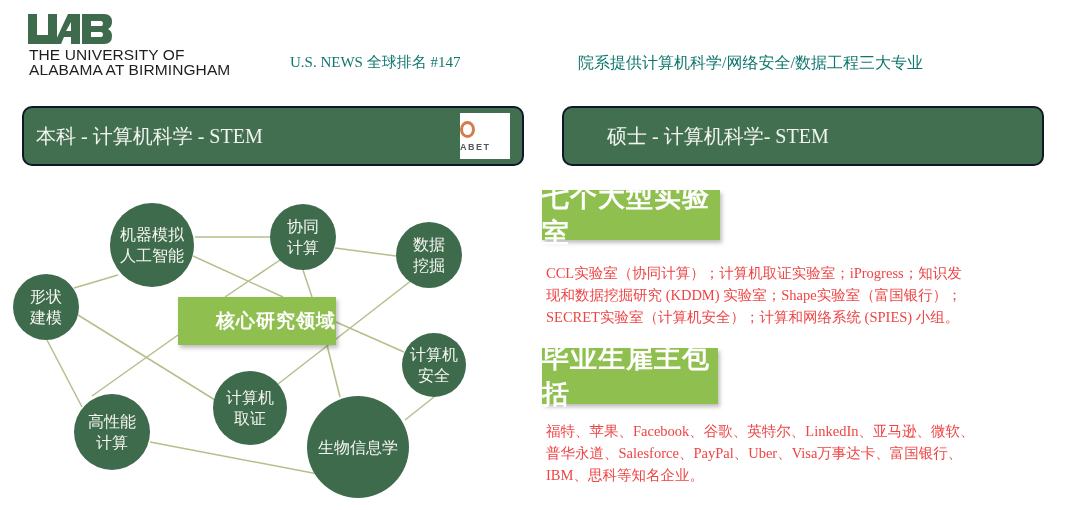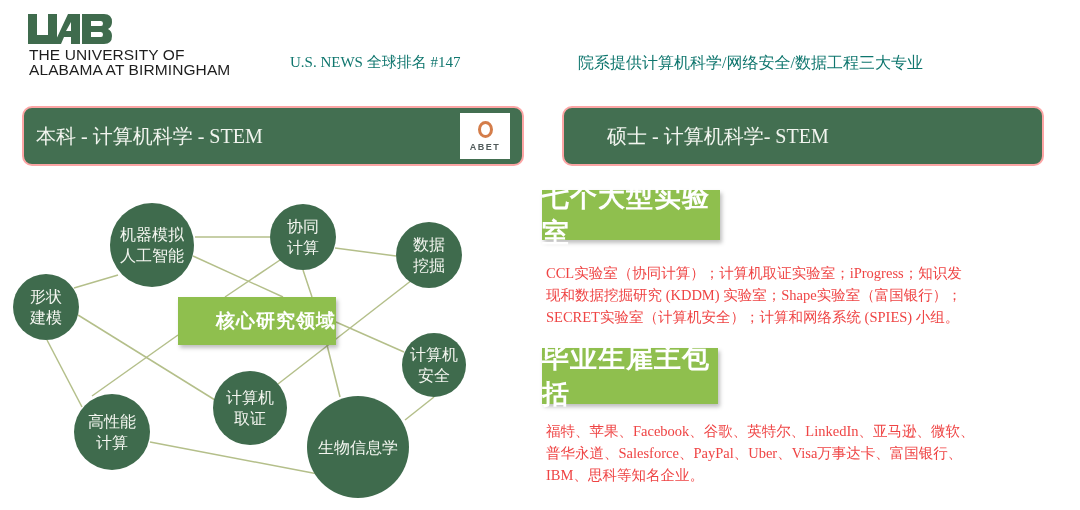--- a/index.html
+++ b/index.html
@@ -5,25 +5,25 @@
   html, body { margin: 0; padding: 0; }
   body {
     width: 1080px; height: 510px; background: #ffffff; position: relative; overflow: hidden;
     font-family: "DejaVu Serif", "Liberation Serif", serif; color: #1a1a1a;
   }
   .abs { position: absolute; }
   .logo-mark { left: 28px; top: 14px; width: 84px; height: 30px; }
   .logo-line { left: 29px; font-family: "Liberation Sans", "DejaVu Sans", sans-serif; font-size: 15.5px; line-height: 16px; color: #1e1e1e; letter-spacing: 0.1px; white-space: nowrap; }
   .top-text { font-size: 15px; color: #0f766e; white-space: nowrap; font-family: "Liberation Serif", "DejaVu Serif", serif; }
   .banner {
-    background: #436f51; border: 2px solid #fca5a5; border-radius: 10px; color: #f2f5ef;
+    background: #436f51; border: 2px solid #0f172a; border-radius: 10px; color: #f2f5ef;
     font-size: 20px; display: flex; align-items: center; padding-left: 12px; box-sizing: border-box;
     font-family: "Liberation Serif", "DejaVu Serif", serif;
   }
-  .abet { right: 12px; top: 5px; width: 50px; height: 46px; background: #ffffff; display: flex; flex-direction: column; align-items: center; justify-content: center; }
+  .abet { right: 12px; top: 5px; width: 50px; height: 46px; background: #ffffff; display: flex; flex-direction: column; align-items: flex-start; justify-content: center; }
   .abet-ring { width: 15px; height: 17px; border: 3px solid #d47d4a; border-radius: 50%; box-sizing: border-box; margin-bottom: 4px; }
   .abet-text { font-family: "Liberation Sans", "DejaVu Sans", sans-serif; font-size: 9px; font-weight: bold; color: #505a5a; letter-spacing: 1.5px; }
   .node {
     background: #3f6b4d; border-radius: 50%; color: #f4f6f0; display: flex; align-items: center; justify-content: center;
     text-align: center; font-size: 16px; line-height: 21px; box-sizing: border-box;
     font-family: "DejaVu Sans", "Liberation Sans", sans-serif;
   }
   .node span { display: block; white-space: pre-line; }
   .core {
     background: #8fbf4e; color: #ffffff; font-size: 19px; font-weight: bold; display: flex; align-items: center; justify-content: flex-end;

